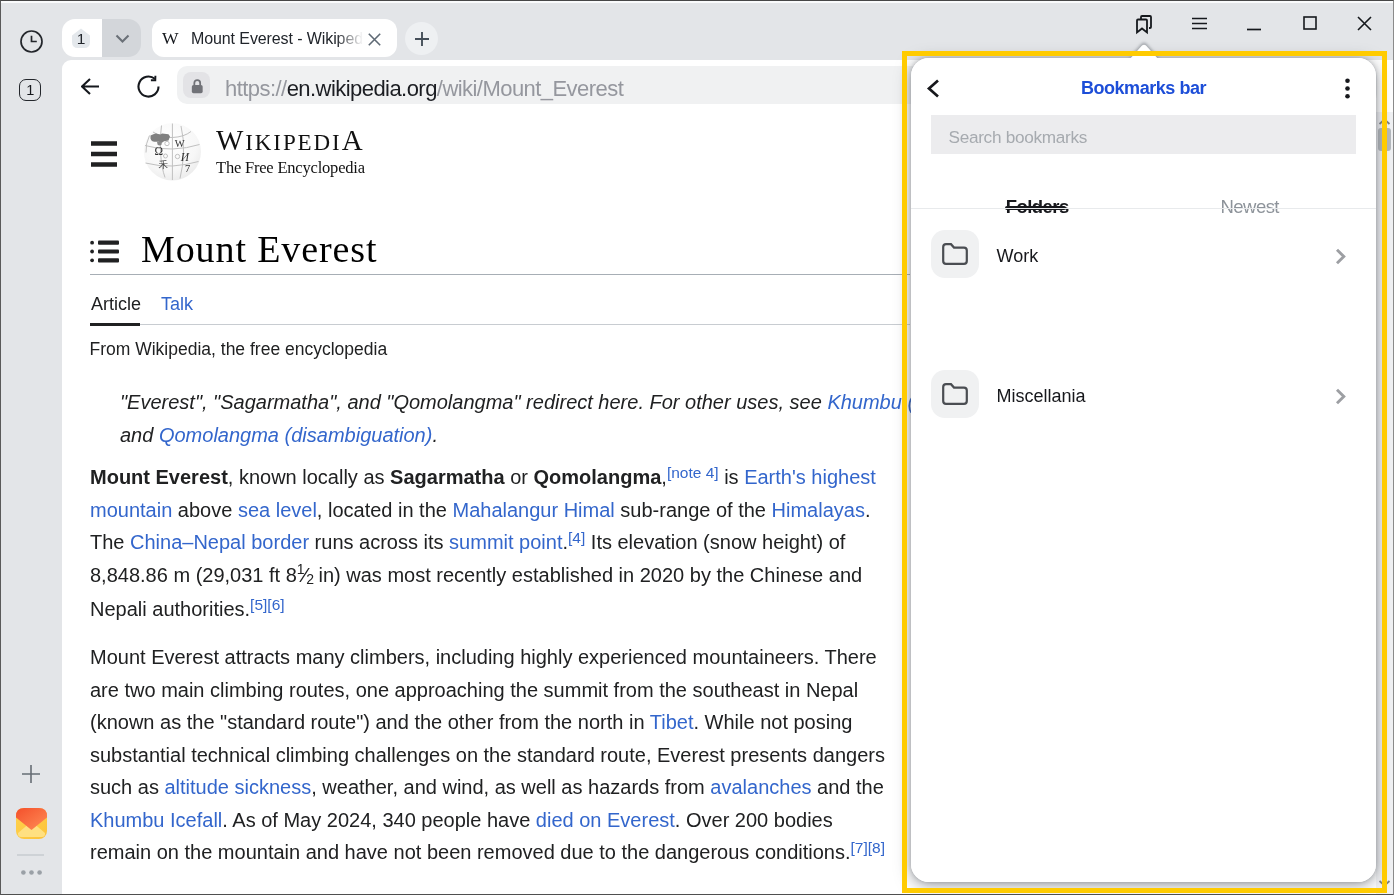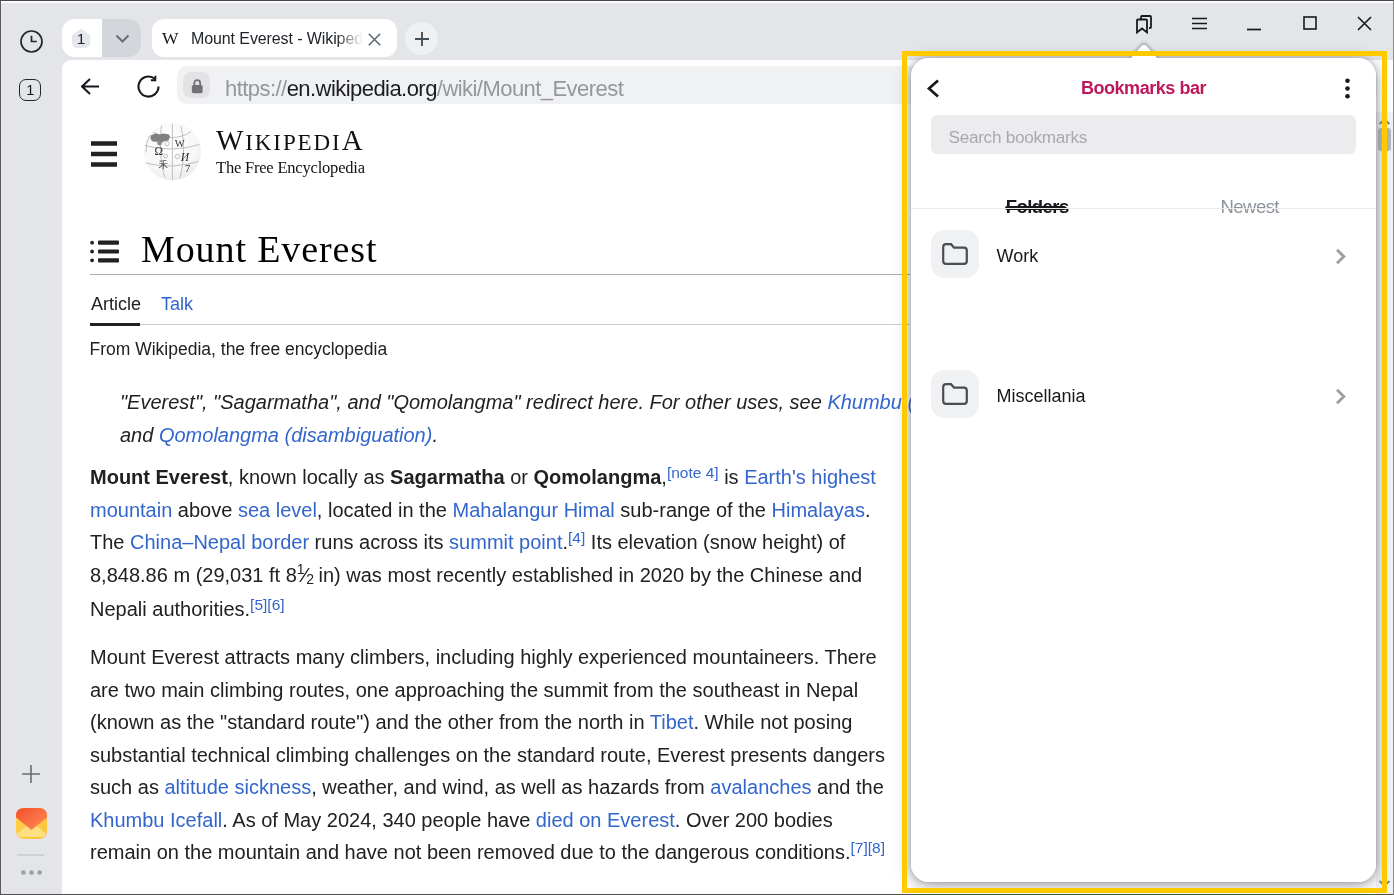--- a/index.html
+++ b/index.html
@@ -36,22 +36,22 @@
 #para1{position:absolute;left:90px;top:461px;}
 #para2{position:absolute;left:90px;top:641px;}
 sup{font-size:15.5px;line-height:0;vertical-align:baseline;position:relative;top:-6px;}
 
 #sbtrack{position:absolute;left:1376px;top:112px;width:17px;height:782px;background:#f1f2f4;}
 #sbthumb{position:absolute;left:1378px;top:128px;width:13px;height:23px;background:#b5b9bd;border-radius:3px;}
 
 #panelshadow{position:absolute;left:911px;top:58px;width:465px;height:824px;border-radius:18px;background:#fff;box-shadow:0 3px 16px rgba(60,66,74,0.5), 0 0 4px rgba(60,66,74,0.28);}
 #arrow{position:absolute;left:1129px;top:44px;width:30px;height:16px;}
 #panel{position:absolute;left:911px;top:58px;width:465px;height:824px;border-radius:18px;background:#fff;overflow:hidden;}
-#ptitle{position:absolute;left:0;width:465px;text-align:center;font-size:18px;letter-spacing:-0.45px;font-weight:700;color:#be185d;}
-#psearch{position:absolute;left:20px;top:57.4px;width:425px;height:38.3px;background:#ececee;border-radius:6px;}
+#ptitle{position:absolute;left:0;width:465px;text-align:center;font-size:18px;letter-spacing:-0.45px;font-weight:700;color:#1d4ed8;}
+#psearch{position:absolute;left:20px;top:57.4px;width:425px;height:38.3px;background:#ececee;border-radius:0;}
 #psearch span{position:absolute;left:17.5px;top:14px;font-size:17.2px;letter-spacing:-0.3px;color:#a6aaaf;line-height:1;}
 .ptab{position:absolute;top:117.5px;text-align:center;font-size:18.5px;letter-spacing:-0.55px;margin-top:20px;}
 #ptabul{position:absolute;left:93.8px;top:147.9px;width:61.2px;height:4.2px;background:#17181c;border-radius:2px;}
 #psep{position:absolute;left:0;top:150px;width:465px;height:1px;background:#e8eaec;}
 .row{position:absolute;left:20px;width:425px;height:48px;}
 .rowicon{position:absolute;left:0;top:0;width:48px;height:48px;background:#f0f1f2;border-radius:14px;}
 .rowlabel{position:absolute;left:65.5px;top:15.5px;font-size:18px;color:#17181c;}
 .rowchev{position:absolute;right:10.3px;top:17.5px;}
 #yellow{position:absolute;left:902px;top:50.8px;width:485.3px;height:842.2px;border:5.2px solid #ffcb00;box-sizing:border-box;z-index:40;}
 </style></head>

